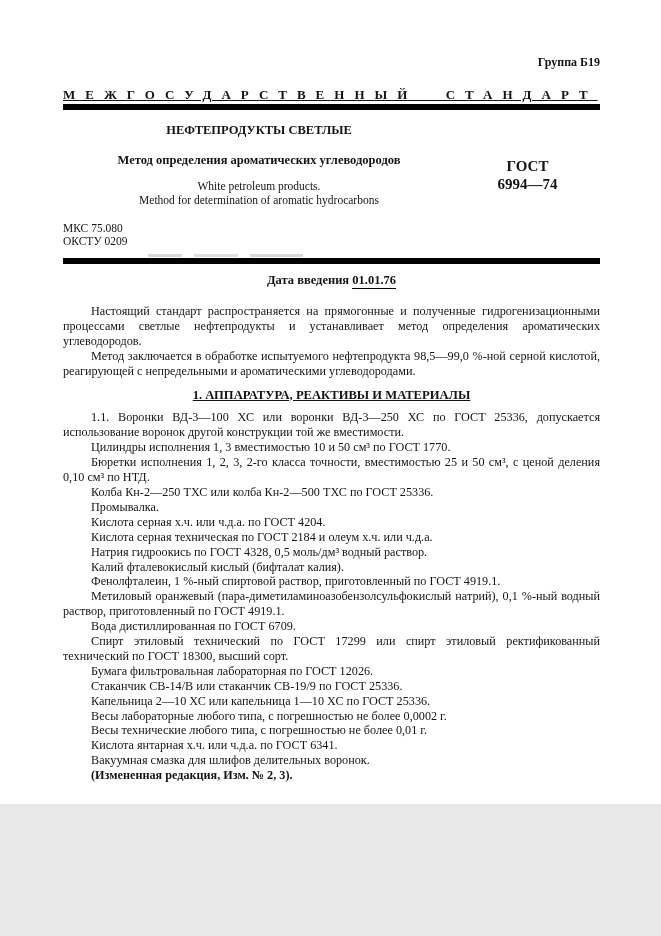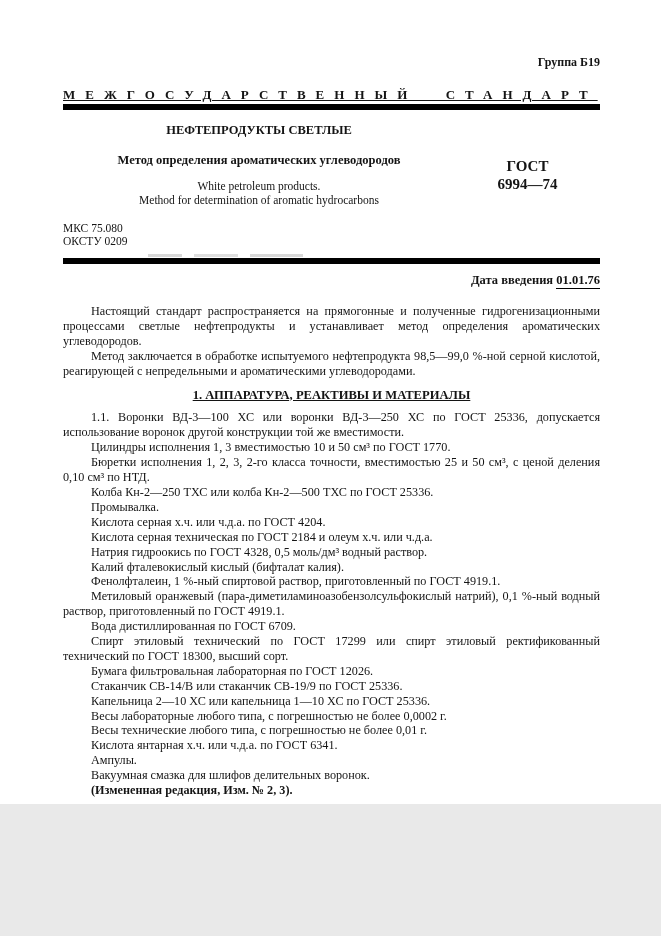--- a/index.html
+++ b/index.html
@@ -48,21 +48,21 @@
   .codes { margin-top:15px; font-size:11.5px; line-height:13px; }
 
   .rule-wrap { position:relative; margin-top:10px; }
   .ghost {
     position:absolute; top:-4px; height:3px; opacity:.55;
     background:linear-gradient(90deg,#b9b9b9 0 22%, transparent 22% 30%, #c4c4c4 30% 58%, transparent 58% 66%, #b9b9b9 66% 100%);
   }
   .ghost.g1 { left:85px; width:155px; }
   .ghost.g2 { left:70px; width:185px; top:-3px; }
 
-  .intro-date { margin-top:9px; text-align:right; font-weight:bold; font-size:12.5px; }
+  .intro-date { margin-top:9px; text-align:center; font-weight:bold; font-size:12.5px; }
   .intro-date .u { border-bottom:1.5px solid #000; padding-bottom:1px; }
 
   .body { margin-top:16px; font-size:12.2px; line-height:14.9px; }
   .body p { text-indent:28px; text-align:justify; }
   .body h2 {
     font-size:12.6px; font-weight:bold;
     text-align:center; text-indent:0;
     margin:9px 0 8px 0;
     text-decoration:underline;
   }
@@ -136,21 +136,20 @@
       <p>Фенолфталеин, 1 %-ный спиртовой раствор, приготовленный по ГОСТ 4919.1.</p>
       <p>Метиловый оранжевый (пара-диметиламиноазобензолсульфокислый натрий), 0,1 %-ный водный раствор, приготовленный по ГОСТ 4919.1.</p>
       <p>Вода дистиллированная по ГОСТ 6709.</p>
       <p>Спирт этиловый технический по ГОСТ 17299 или спирт этиловый ректификованный технический по ГОСТ 18300, высший сорт.</p>
       <p>Бумага фильтровальная лабораторная по ГОСТ 12026.</p>
       <p>Стаканчик СВ-14/В или стаканчик СВ-19/9 по ГОСТ 25336.</p>
       <p>Капельница 2—10 ХС или капельница 1—10 ХС по ГОСТ 25336.</p>
       <p>Весы лабораторные любого типа, с погрешностью не более 0,0002 г.</p>
       <p>Весы технические любого типа, с погрешностью не более 0,01 г.</p>
       <p>Кислота янтарная х.ч. или ч.д.а. по ГОСТ 6341.</p>
-      <p>Ампулы.</p>
       <p>Вакуумная смазка для шлифов делительных воронок.</p>
       <p class="bold-note">(Измененная редакция, Изм. № 2, 3).</p>
     </div>
   </div>
 
   <div class="footer">
     <div class="footer-rule">
       <div class="ghost g2"></div>
     </div>
     <div class="footer-row">

